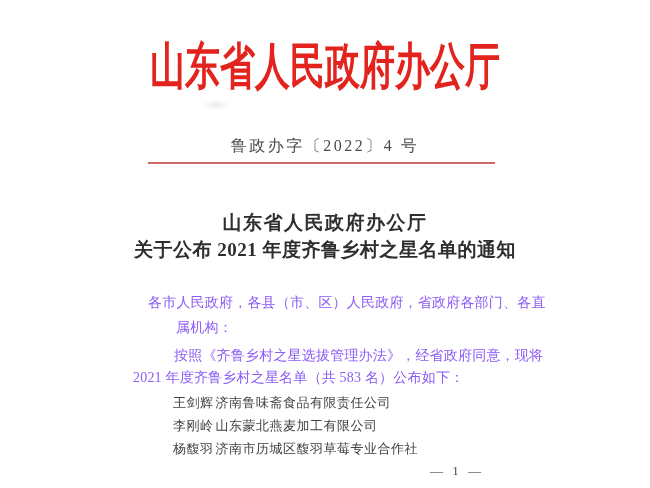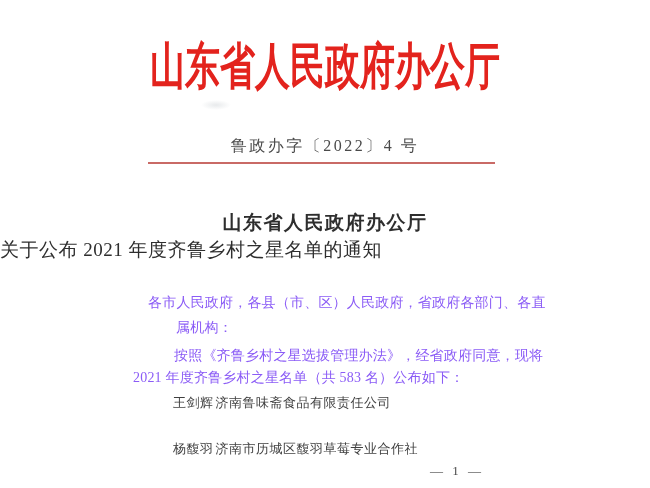--- a/index.html
+++ b/index.html
@@ -62,23 +62,23 @@
     font-size: 19px;
     font-weight: bold;
     color: #2e2e2e;
     letter-spacing: 1.5px;
     white-space: nowrap;
   }
   .title-line2 {
     top: 237px;
     left: 0;
     width: 650px;
-    text-align: left;
+    text-align: center;
     font-size: 19px;
-    font-weight: normal;
+    font-weight: bold;
     color: #2e2e2e;
     letter-spacing: 0.5px;
     white-space: nowrap;
   }
 
   
   .body-line {
     font-size: 14px;
     color: #8b5cf6;
     letter-spacing: 0.2px;
@@ -146,20 +146,24 @@
 
   <div class="abs body-line b3">按照《齐鲁乡村之星选拔管理办法》，经省政府同意，现将</div>
 
   <div class="abs body-line b4">2021 年度齐鲁乡村之星名单（共 583 名）公布如下：</div>
 
   <div class="abs list-row row-0">
     <span>王剑辉</span>
     <span>济南鲁味斋食品有限责任公司</span>
   </div>
 
+  <div class="abs list-row row-1">
+    <span>李刚岭</span>
+    <span>山东蒙北燕麦加工有限公司</span>
+  </div>
 
   <div class="abs list-row row-2">
     <span>杨馥羽</span>
     <span>济南市历城区馥羽草莓专业合作社</span>
   </div>
 
   <div class="abs page-number">— 1 —</div>
 
 </div>
 

